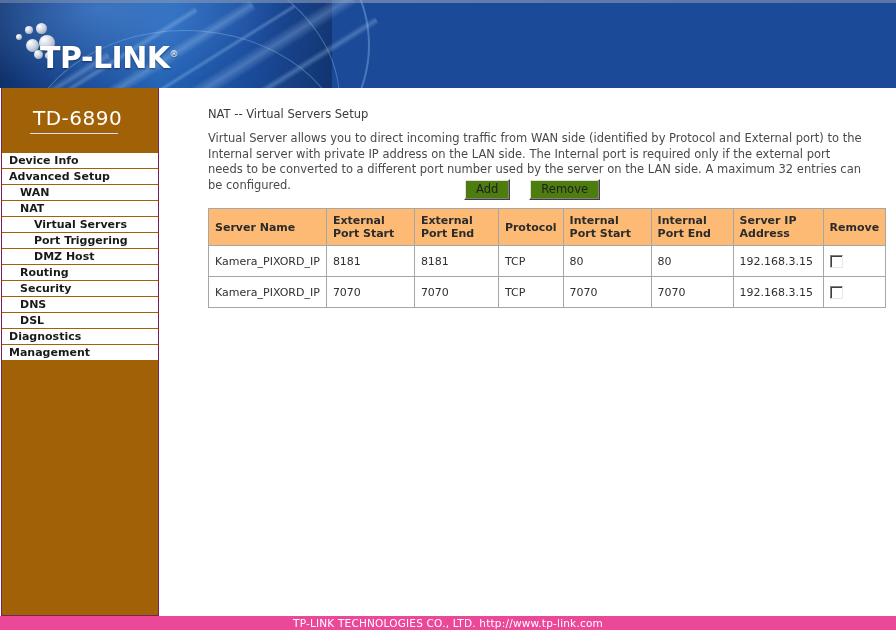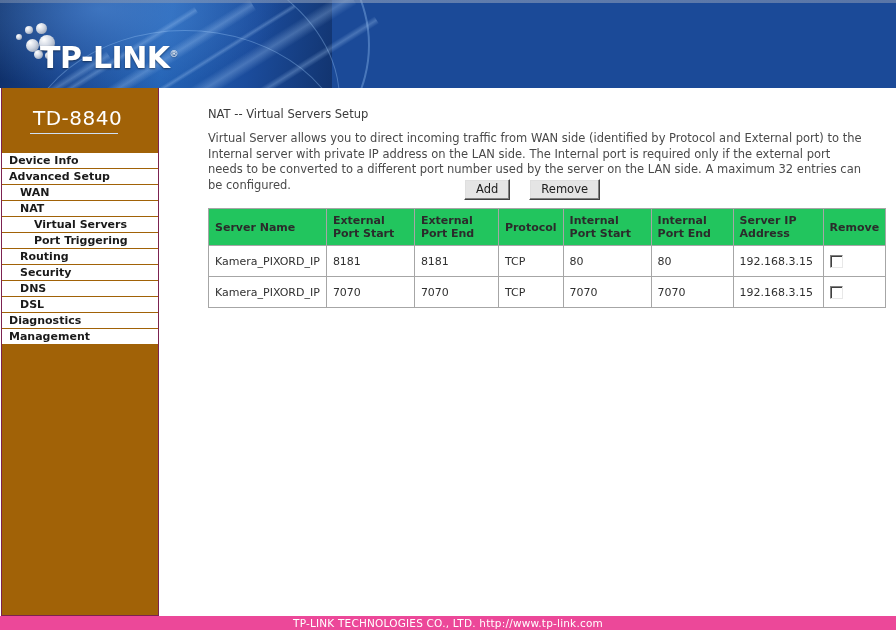--- a/index.html
+++ b/index.html
@@ -180,21 +180,21 @@
     width: 648px;
     text-align: center;
   }
   .btn {
     display: inline-block;
     min-width: 40px;
     padding: 2px 11px 3px 11px;
     margin: 0 7px;
     font-size: 11.5px;
     color: #202020;
-    background: #e5e5e5;
+    background: #4d7c0f;
     border-top: 1px solid #ffffff;
     border-left: 1px solid #ffffff;
     border-right: 1px solid #404040;
     border-bottom: 1px solid #404040;
     box-shadow: inset -1px -1px 0 #808080, inset 1px 1px 0 #dfdfdf;
     cursor: pointer;
     font-family: "DejaVu Sans", "Liberation Sans", sans-serif;
   }
 
   
@@ -210,21 +210,21 @@
   table.vs th, table.vs td {
     border: 1px solid #a6a6a6;
     font-size: 11px;
     color: #303030;
     padding: 5px 6px;
     vertical-align: middle;
     text-align: left;
     font-family: "DejaVu Sans", "Liberation Sans", sans-serif;
   }
   table.vs th {
-    background: #22c55e;
+    background: #fdba74;
     font-weight: bold;
     height: 34px;
     line-height: 13px;
     color: #2b2b2b;
   }
   table.vs td {
     background: #ffffff;
     height: 31px;
     font-weight: normal;
   }
@@ -290,31 +290,32 @@
         <i class="d3"></i>
       <i class="d4"></i>
         <i class="d5"></i>
         <i class="d6"></i>
         <i class="d7"></i>
     </div>
 
     <div class="brand"><span>TP-LINK</span><sup>®</sup></div>
   </div>
 
-  <div class="model">TD-8840</div>
+  <div class="model">TD-6890</div>
   <div class="model-rule"></div>
 
   <div class="sidebar">
     <div class="menu" id="menu">
         <div class="menu-item lvl0">Device Info</div>
         <div class="menu-item lvl0">Advanced Setup</div>
         <div class="menu-item lvl1">WAN</div>
         <div class="menu-item lvl1">NAT</div>
         <div class="menu-item lvl2">Virtual Servers</div>
         <div class="menu-item lvl2">Port Triggering</div>
+        <div class="menu-item lvl2">DMZ Host</div>
         <div class="menu-item lvl1">Routing</div>
         <div class="menu-item lvl1">Security</div>
         <div class="menu-item lvl1">DNS</div>
         <div class="menu-item lvl1">DSL</div>
         <div class="menu-item lvl0">Diagnostics</div>
         <div class="menu-item lvl0">Management</div>
       </div>
   </div>
 
   <div class="content">

